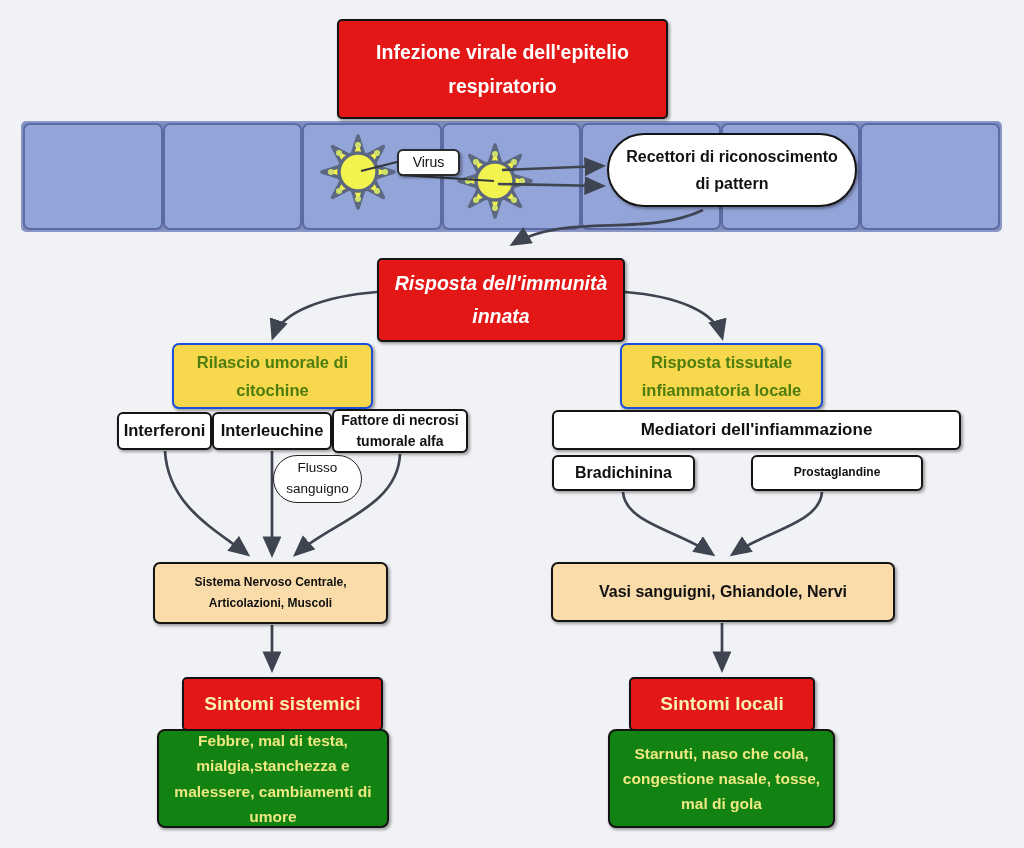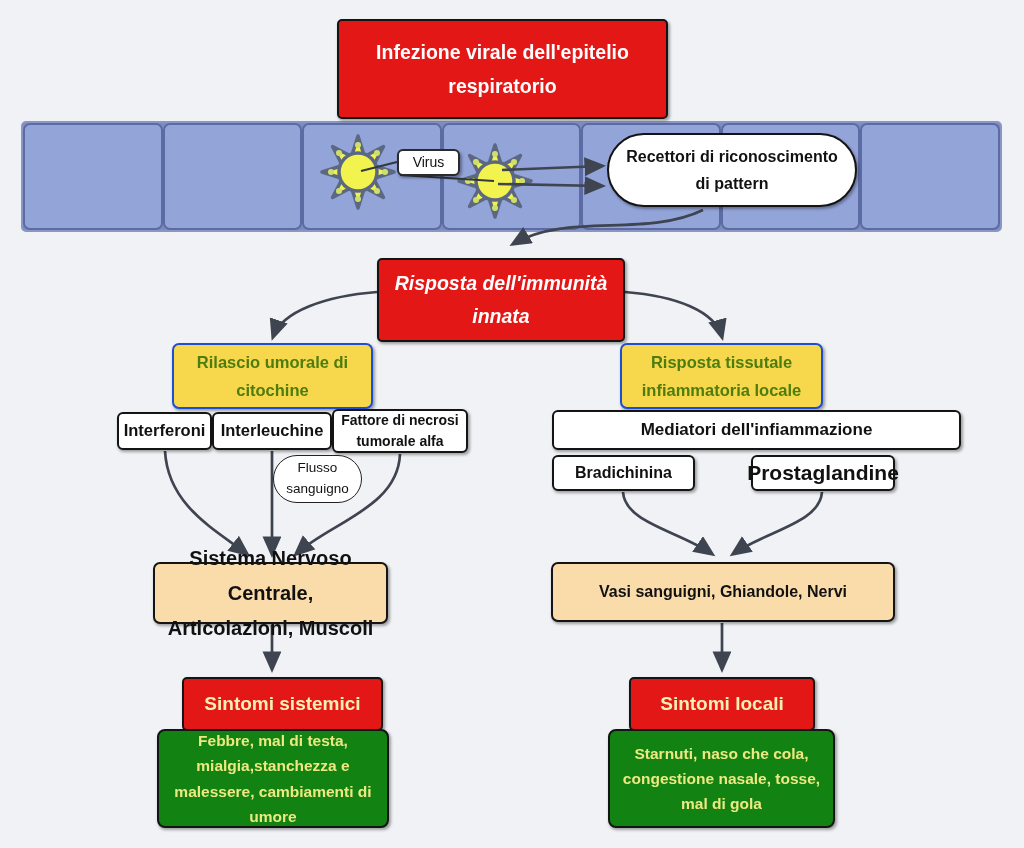--- a/index.html
+++ b/index.html
@@ -51,28 +51,28 @@
   .n-virus-label{left:397px;top:149px;width:63px;height:27px;background:#fff;border:2px solid #2b2b2b;border-radius:6px;font-size:14px;color:#111;}
   .n-receptors{left:607px;top:133px;width:250px;height:74px;background:#fff;border:2px solid #141414;border-radius:37px;font-size:16px;font-weight:bold;color:#111;padding:0 8px;line-height:1.7;}
 
   .n-innate{left:377px;top:258px;width:248px;height:84px;font-size:19.5px;line-height:1.7;padding:0 6px;font-style:italic;}
 
   .n-cytokines{left:172px;top:343px;width:201px;height:66px;font-size:16.5px;line-height:1.7;padding:0 10px;}
   .n-interferons{left:117px;top:412px;width:95px;height:38px;font-size:16.5px;}
   .n-interleukins{left:212px;top:412px;width:120px;height:38px;font-size:16.5px;}
   .n-tnf{left:332px;top:409px;width:136px;height:44px;font-size:14px;line-height:1.5;padding:0 4px;}
   .n-bloodflow{left:273px;top:455px;width:89px;height:48px;background:#fff;border:1.5px solid #222;border-radius:24px;font-size:13.5px;color:#111;line-height:1.55;z-index:4;}
-  .n-cns{left:153px;top:562px;width:235px;height:62px;font-size:20px;line-height:1.75;padding:8px 8px;}
+  .n-cns{left:153px;top:562px;width:235px;height:62px;font-size:12px;line-height:1.75;padding:8px 8px;}
   .n-systemic{left:172px;top:677px;width:201px;height:54px;font-size:19px;margin-left:10px;}
   .n-systemic-list{left:157px;top:729px;width:232px;height:99px;font-size:15.5px;line-height:1.62;padding:16px 8px;z-index:4;}
 
   .n-tissue{left:620px;top:343px;width:203px;height:66px;font-size:16.5px;line-height:1.7;padding:0 4px;}
   .n-mediators{left:552px;top:410px;width:409px;height:40px;font-size:17px;align-items:center;}
   .n-bradykinin{left:552px;top:455px;width:143px;height:36px;font-size:16px;text-align:right;}
-  .n-prostaglandins{left:751px;top:455px;width:144px;height:36px;font-size:21px;}
+  .n-prostaglandins{left:751px;top:455px;width:172px;height:36px;font-size:12px;}
   .n-targets{left:551px;top:562px;width:344px;height:60px;font-size:16px;}
   .n-local{left:629px;top:677px;width:186px;height:54px;font-size:19px;}
   .n-local-list{left:608px;top:729px;width:227px;height:99px;font-size:15.5px;line-height:1.62;padding:0 7px;z-index:4;}
 
   svg.overlay{position:absolute;left:0;top:0;z-index:2;pointer-events:none;}
   svg.virus{position:absolute;z-index:2;pointer-events:none;}
   .edge{stroke:#3e4450;stroke-width:2.7;fill:none;}
   .leader{stroke:#33383f;stroke-width:2.2;fill:none;}
 </style>
 </head>

